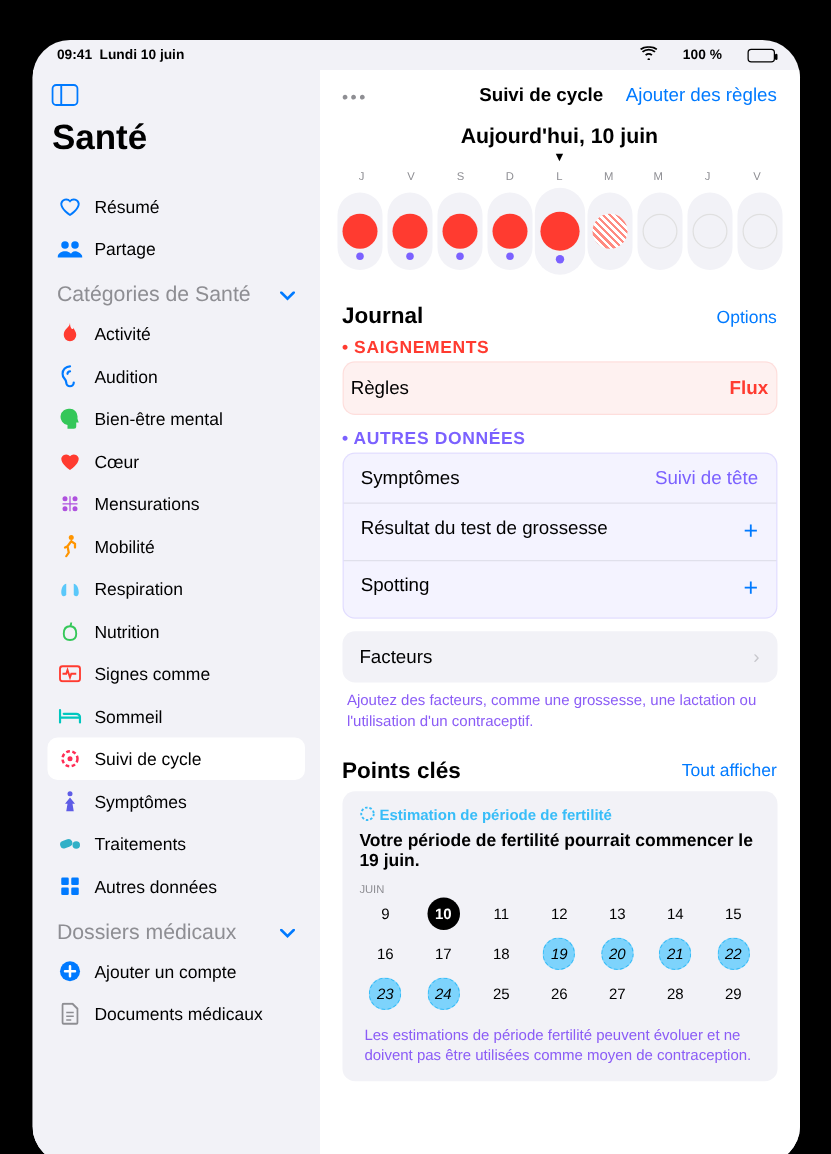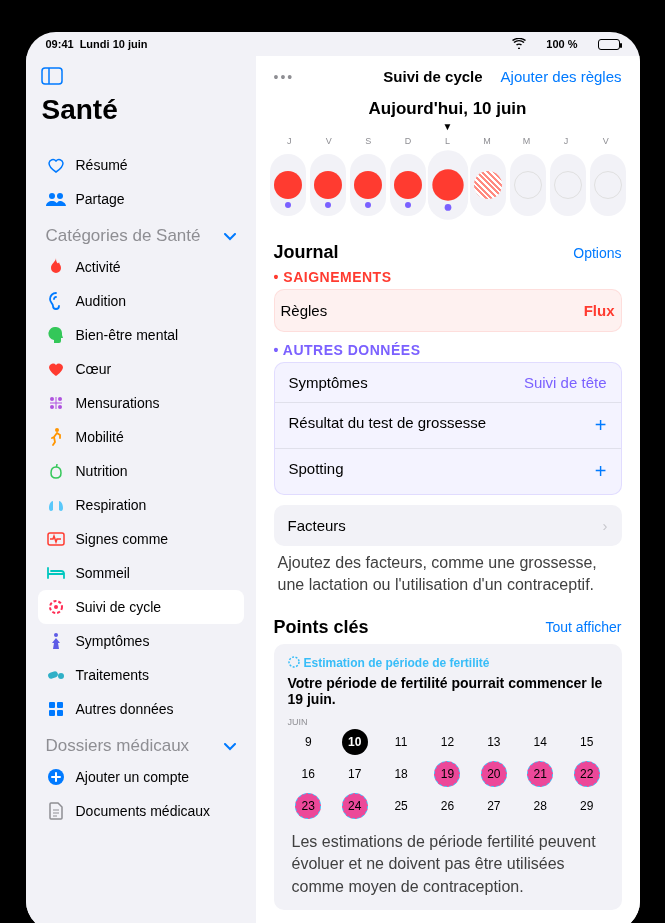--- a/index.html
+++ b/index.html
@@ -43,32 +43,32 @@
     .sub-label.purple { color: #7b61ff; }
     .sub-label::before { content: "• "; }
     .card { background: #fef1f0; border-radius: 10px; padding: 12px 6px; display: flex; justify-content: space-between; font-size: 15px; margin-bottom: 10px; border: 1px solid rgba(255,59,48,0.1); }
     .card .val { color: #ff3b30; font-weight: 600; }
     .card-group { background: #f4f3ff; border-radius: 10px; border: 1px solid rgba(123,97,255,0.15); margin-bottom: 10px; }
     .card-group-row { padding: 11px 14px; display: flex; justify-content: space-between; font-size: 15px; border-bottom: 1px solid rgba(0,0,0,0.08); }
     .card-group-row:last-child { border-bottom: none; }
     .card-group-row .val { color: #7b61ff; font-weight: 500; }
     .plus { color: #007aff; font-size: 20px; font-weight: 300; }
     .plain-card { background: #f2f2f7; border-radius: 10px; padding: 12px 14px; display: flex; justify-content: space-between; font-size: 15px; align-items: center; }
-    .hint-text { font-size: 16px; color: #404040; padding: 6px 4px 0; line-height: 1.4; }
+    .hint-text { font-size: 12px; color: #8b5cf6; padding: 6px 4px 0; line-height: 1.4; }
     .key-card { background: #f2f2f7; border-radius: 10px; padding: 12px 14px; }
     .fertile-label { color: #38bdf8; font-size: 12px; font-weight: 600; display: flex; align-items: center; gap: 4px; margin-bottom: 4px; }
     .key-desc { font-size: 14px; font-weight: 600; margin-bottom: 10px; }
     .cal-header { display: flex; justify-content: space-between; font-size: 9px; color: #8e8e93; text-transform: uppercase; margin-bottom: 4px; }
     .cal-header span { width: 13%; text-align: center; }
     .month-label { font-size: 9px; color: #8e8e93; text-transform: uppercase; margin-bottom: 2px; }
     .cal-row { display: flex; justify-content: space-between; margin-bottom: 6px; }
     .cal-day { width: 13%; display: flex; justify-content: center; }
     .cal-num { width: 26px; height: 26px; display: flex; align-items: center; justify-content: center; font-size: 12px; border-radius: 50%; }
     .cal-num.today { background: #000; color: #fff; font-weight: 700; }
-    .cal-num.fertile { background: #ec4899; border: 1px dashed #38bdf8; }
+    .cal-num.fertile { background: #7dd3fc; border: 1px dashed #38bdf8; font-style: italic; }
     .battery { width: 22px; height: 11px; border: 1px solid #000; border-radius: 3px; position: relative; }
     .battery::after { content: ""; position: absolute; right: -3px; top: 3px; width: 2px; height: 5px; background: #000; border-radius: 1px; }
     .battery-fill { width: 100%; height: 100%; background: #000; border-radius: 2px; }
   </style>
 </head>
 <body>
 
 <div class="device">
   <div class="screen">
     <div class="status-bar">
@@ -174,34 +174,34 @@
             <div class="nav-item">
               <span class="icon" style="color:#ff9500">
                 <svg width="14" height="18" viewBox="0 0 14 18">
                   <circle cx="8" cy="2" r="2" fill="currentColor"></circle>
                   <path d="M8 5l-3 4 1 5-2 3M8 5l3 2v3M5 9l-2 1" stroke="currentColor" stroke-width="1.8" stroke-linecap="round" fill="none"></path>
                 </svg>
               </span>
               <span>Mobilité</span>
             </div>
             <div class="nav-item">
+              <span class="icon" style="color:#5ac8fa">
+                <svg width="18" height="16" viewBox="0 0 18 16">
+                  <path d="M9 1v6M6 4c-2 0-4 3-4 7 0 3 2 4 4 2V4zM12 4c2 0 4 3 4 7 0 3-2 4-4 2V4z" fill="currentColor"></path>
+                </svg>
+              </span>
+              <span>Respiration</span>
+            </div>
+            <div class="nav-item">
               <span class="icon" style="color:#34c759">
                 <svg width="14" height="16" viewBox="0 0 14 16">
                   <path d="M7 4c-3 0-5 2-5 6s2 5 5 5 5-1 5-5-2-6-5-6zM8 1c0 2-1 3-1 3" fill="none" stroke="currentColor" stroke-width="1.5"></path>
                 </svg>
               </span>
               <span>Nutrition</span>
-            </div>
-            <div class="nav-item">
-              <span class="icon" style="color:#5ac8fa">
-                <svg width="18" height="16" viewBox="0 0 18 16">
-                  <path d="M9 1v6M6 4c-2 0-4 3-4 7 0 3 2 4 4 2V4zM12 4c2 0 4 3 4 7 0 3-2 4-4 2V4z" fill="currentColor"></path>
-                </svg>
-              </span>
-              <span>Respiration</span>
             </div>
             <div class="nav-item">
               <span class="icon" style="color:#ff3b30">
                 <svg width="18" height="14" viewBox="0 0 18 14">
                   <rect x="1" y="1" width="16" height="12" rx="2" fill="none" stroke="currentColor" stroke-width="1.5"></rect>
                   <path d="M3 7h3l1-3 2 6 1-3h4" fill="none" stroke="currentColor" stroke-width="1.5"></path>
                 </svg>
               </span>
               <span>Signes comme</span>
             </div>

